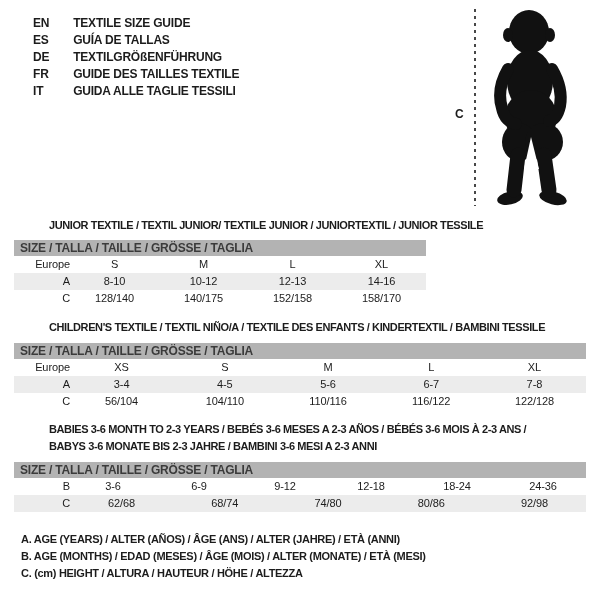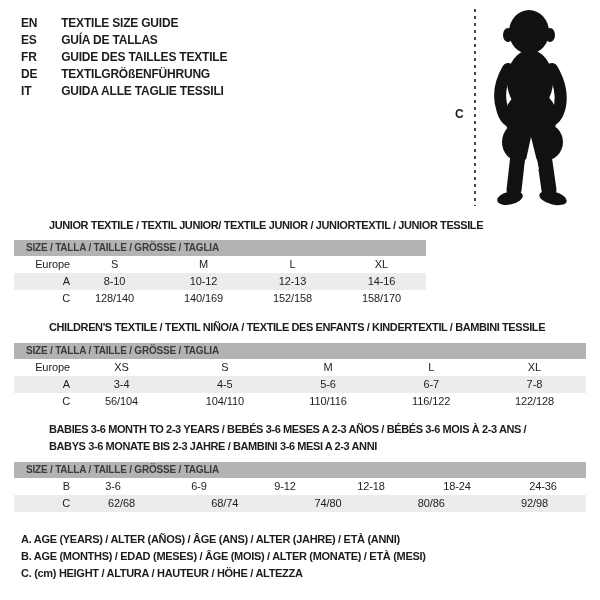--- a/index.html
+++ b/index.html
@@ -16,41 +16,41 @@
     position:relative;
     width:600px;height:600px;
     background:#fff;
     font-family:"Liberation Sans","DejaVu Sans",sans-serif;
     color:var(--text);
     overflow:hidden;
   }
   
   .lang-list{position:absolute;left:21px;top:15px;}
   .lang-row{height:17px;line-height:17px;font-size:12px;font-weight:700;letter-spacing:-0.2px;white-space:nowrap;}
-  .lang-code{display:inline-block;width:37px;}
+  .lang-code{display:inline-block;width:37px;margin-left:12px;}
   
   .height-label{position:absolute;left:455px;top:107px;font-size:12px;font-weight:700;}
   .dash-line{
     position:absolute;left:474px;top:9px;width:2px;height:197px;
     background-image:repeating-linear-gradient(to bottom,var(--dash) 0 3px,transparent 3px 7px);
   }
   .sil-svg{position:absolute;left:483px;top:9px;width:96px;height:198px;color:var(--silhouette);}
   
   .section-title{
     position:absolute;left:21px;
     font-size:11px;font-weight:700;letter-spacing:-0.4px;
     white-space:nowrap;font-stretch:condensed;margin-left:28px;
   }
   
   .tbl{position:absolute;left:14px;}
   .tbl-bar{
     height:16px;line-height:16px;
     background:var(--header-bar);color:var(--bar-text);
-    font-size:10px;font-weight:700;letter-spacing:-0.2px;
-    padding-left:12px;white-space:nowrap;
+    font-size:12px;font-weight:700;letter-spacing:-0.2px;
+    padding-left:6px;white-space:nowrap;
   }
   .trow{display:flex;height:17px;line-height:17px;font-size:11px;letter-spacing:-0.1px;}
   .trow.shade{background:var(--row-stripe);}
   .trow .lbl{width:56px;padding-left:7px;text-align:right;}
   .trow .cell{flex:1;text-align:center;}
   
   .legend-line{
     position:absolute;left:21px;
     font-size:11px;font-weight:700;letter-spacing:-0.3px;
     white-space:nowrap;font-stretch:condensed;
@@ -64,26 +64,26 @@
   <div class="lang-list">
     <div class="lang-row">
       <span class="lang-code">EN</span>
       <span class="lang-label">TEXTILE SIZE GUIDE</span>
     </div>
     <div class="lang-row">
       <span class="lang-code">ES</span>
       <span class="lang-label">GUÍA DE TALLAS</span>
     </div>
     <div class="lang-row">
+      <span class="lang-code">DE</span>
+      <span class="lang-label">TEXTILGRÖßENFÜHRUNG</span>
+    </div>
+    <div class="lang-row">
       <span class="lang-code">FR</span>
       <span class="lang-label">GUIDE DES TAILLES TEXTILE</span>
-    </div>
-    <div class="lang-row">
-      <span class="lang-code">DE</span>
-      <span class="lang-label">TEXTILGRÖßENFÜHRUNG</span>
     </div>
     <div class="lang-row">
       <span class="lang-code">IT</span>
       <span class="lang-label">GUIDA ALLE TAGLIE TESSILI</span>
     </div>
   </div>
 
   <div class="height-label">C</div>
   <div class="dash-line"></div>
   <svg class="sil-svg" viewBox="0 0 96 198" aria-hidden="true">
@@ -120,21 +120,21 @@
     <div class="trow shade">
       <span class="lbl">A</span>
       <span class="cell">8-10</span>
       <span class="cell">10-12</span>
       <span class="cell">12-13</span>
       <span class="cell">14-16</span>
     </div>
     <div class="trow">
       <span class="lbl">C</span>
       <span class="cell">128/140</span>
-      <span class="cell">140/169</span>
+      <span class="cell">140/175</span>
       <span class="cell">152/158</span>
       <span class="cell">158/170</span>
     </div>
   </div>
 
   <div class="section-title" style="top:321px">CHILDREN'S TEXTILE / TEXTIL NIÑO/A / TEXTILE DES ENFANTS / KINDERTEXTIL / BAMBINI TESSILE</div>
   <div class="tbl" style="top:343px;width:572px">
     <div class="tbl-bar">SIZE / TALLA / TAILLE / GRÖSSE / TAGLIA</div>
     <div class="trow">
       <span class="lbl">Europe</span>

